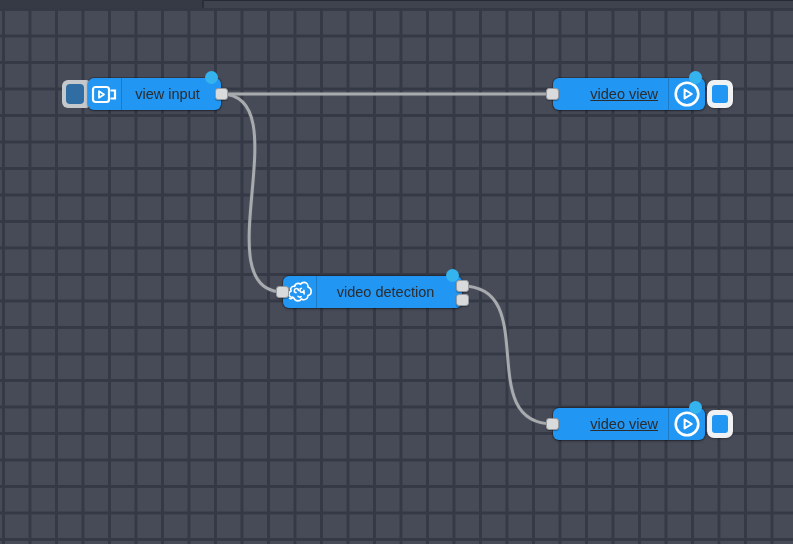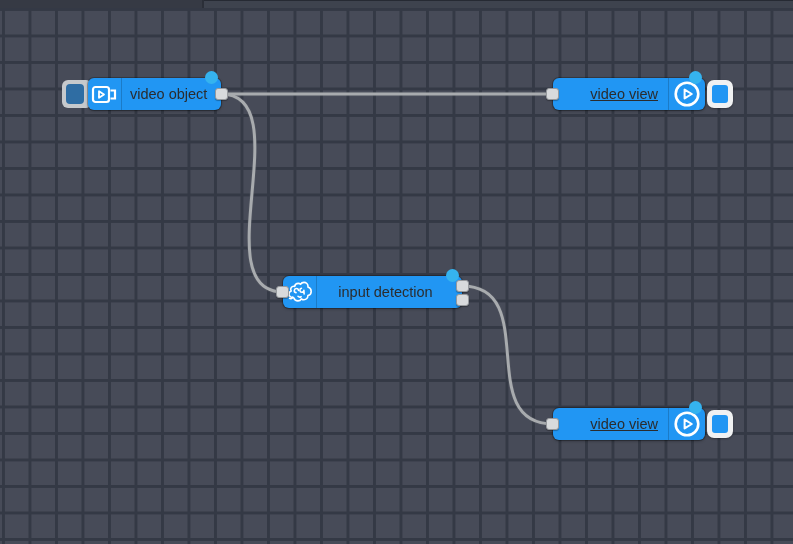--- a/index.html
+++ b/index.html
@@ -79,21 +79,21 @@
   <div class="node-body">
     <div class="icon-section">
       <span>
         <svg width="27" height="21" viewBox="0 0 27 21">
           <rect x="2" y="3" width="16" height="15" rx="2.5" fill="none" stroke="#fff" stroke-width="2.2"></rect>
           <path d="M8 7.2 L8 13.8 L13 10.5 Z" fill="none" stroke="#fff" stroke-width="1.8" stroke-linejoin="round"></path>
           <path d="M19.5 6.5 h4.5 v8 h-4.5" fill="none" stroke="#fff" stroke-width="2.2"></path>
         </svg>
       </span>
     </div>
-    <div class="label after-icon">video object</div>
+    <div class="label after-icon">view input</div>
     <div class="status-dot"></div>
     <div class="port out"></div>
   </div>
 </div>
 
 <div class="node" id="node-video-view-top">
   <div class="toggle-btn">
     <div class="inner"></div>
   </div>
   <div class="node-body">
@@ -117,21 +117,21 @@
       <span>
         <svg width="28" height="24" viewBox="0 0 28 24" fill="none" stroke="#fff" stroke-width="1.6" stroke-linecap="round" stroke-linejoin="round">
           <path d="M6.5 17.5 C4.3 17.3 2.8 15.6 3 13.8 C3.1 12.5 4 11.4 5.2 11 C4.5 9.9 4.5 8.4 5.3 7.4 C6.1 6.4 7.5 6 8.7 6.4 C9 4.7 10.5 3.4 12.2 3.4 C13.1 3.4 13.9 3.7 14.5 4.3 C15.2 3.1 16.5 2.4 18 2.4 C20.2 2.4 22 4.1 22 6.2 C22 6.5 22 6.8 21.9 7.1 C23.8 7.7 25.2 9.4 25.2 11.4 C25.2 13.4 23.8 15.1 21.9 15.6 C22 17.9 20.2 19.8 17.9 19.8 C16.9 19.8 16 19.4 15.3 18.8 C14.7 20.1 13.4 20.9 11.9 20.9 C10 20.9 8.4 19.7 7.9 18 Z"></path>
           <path d="M10 12.6 a2.1 2.1 0 1 1 2.5 -2.1"></path>
           <path d="M15.4 8.3 a2 2 0 1 0 2.5 2.1 l0.2 3.6"></path>
           <path d="M6.8 17 c-0.5 1.5 -2 2.1 -3.2 1.4"></path>
           <path d="M12 16.3 c0.9 0.9 2.1 1 3.1 0.4"></path>
         </svg>
       </span>
     </div>
-    <div class="label after-icon">input detection</div>
+    <div class="label after-icon">video detection</div>
     <div class="status-dot"></div>
     <div class="port in"></div>
     <div class="port out-a"></div>
     <div class="port out-b"></div>
   </div>
 </div>
 
 <div class="node" id="node-video-view-bottom">
   <div class="toggle-btn">
     <div class="inner"></div>

